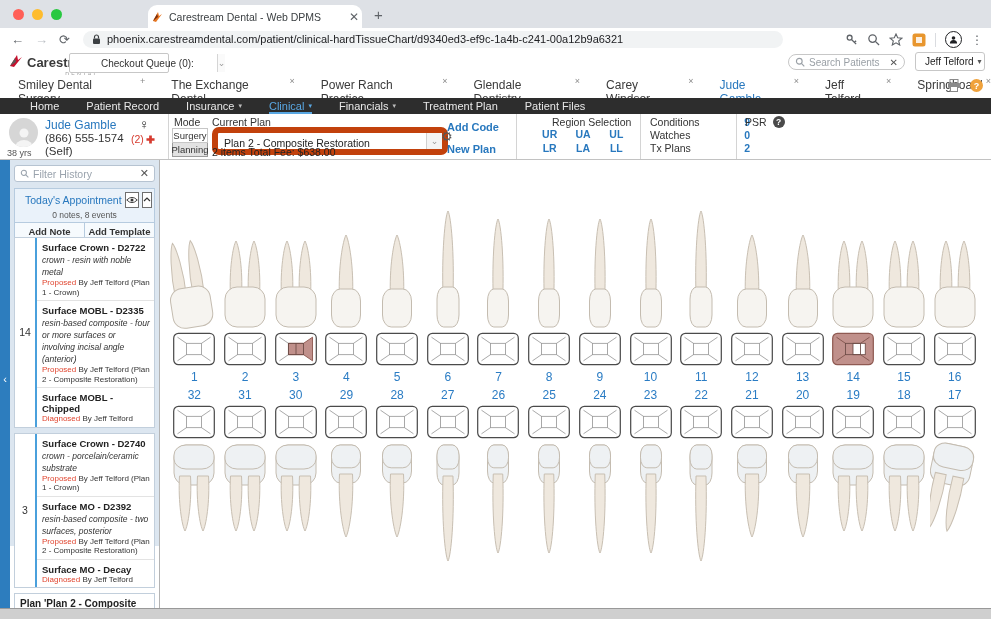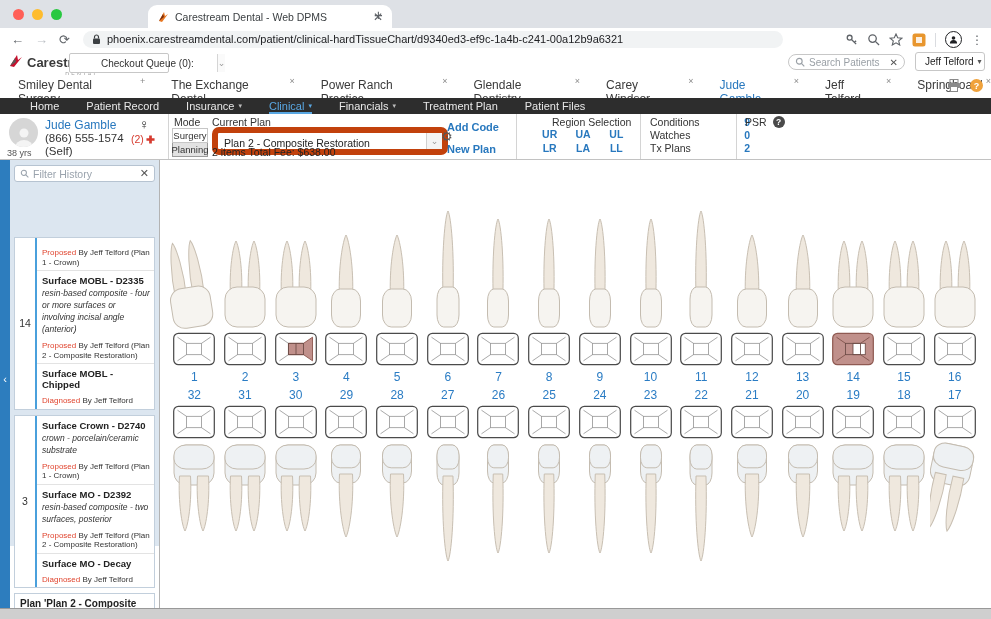--- a/index.html
+++ b/index.html
@@ -4,21 +4,21 @@
 <style>
   html,body{margin:0;padding:0;background:#fff;}
   body{width:991px;height:619px;overflow:hidden;font-family:"Liberation Sans",sans-serif;-webkit-font-smoothing:antialiased;}
   .screen{position:relative;width:991px;height:619px;background:#fff;}
 
   
   .tabstrip{position:absolute;top:0;left:0;right:0;height:28px;background:#dee1e6;}
   .lights{position:absolute;left:13px;top:9px;display:flex;gap:8px;}
   .light{width:11px;height:11px;border-radius:50%;}
   .l-red{background:#ff5f57}.l-yel{background:#febc2e}.l-grn{background:#28c840}
-  .btab{position:absolute;left:148px;top:5px;width:244px;height:23px;background:#fff;border-radius:9px 9px 0 0;display:flex;align-items:center;padding:0 9px;gap:6px;box-sizing:border-box;}
+  .btab{position:absolute;left:148px;top:5px;width:214px;height:23px;background:#fff;border-radius:9px 9px 0 0;display:flex;align-items:center;padding:0 3px;gap:6px;box-sizing:border-box;}
   .btab-title{font-size:10.5px;color:#3c4043;white-space:nowrap;overflow:hidden;flex:1;}
   .btab-x{color:#5f6368;font-size:12px;line-height:1;}
   .newtab{position:absolute;left:374px;top:6px;color:#5f6368;font-size:15px;}
   .urlbar{position:absolute;top:28px;left:0;right:0;height:22px;background:#fff;display:flex;align-items:center;}
   .navico{font-size:13px;color:#5f6368;margin-left:11px;line-height:1;}
   .navico.dis{color:#bdc1c6;}
   .urlpill{margin-left:13px;width:700px;height:17px;background:#f1f3f4;border-radius:9px;display:flex;align-items:center;padding:0 9px;gap:6px;box-sizing:border-box;}
   .urltext{font-size:11px;color:#202124;white-space:nowrap;overflow:hidden;}
   .url-icons{position:absolute;right:8px;top:3px;display:flex;align-items:center;gap:9px;}
   .sep-v{width:1px;height:14px;background:#dadce0;}
@@ -111,21 +111,21 @@
   .appt-btn:first-child{border-right:1px solid #b6cbdf;}
   .hist{position:absolute;left:14px;top:77px;width:141px;display:flex;flex-direction:column;gap:5px;}
   .hgroup{display:flex;background:#fff;border:1px solid #c2cfdc;box-sizing:border-box;}
   .hgut{width:20px;display:flex;align-items:center;justify-content:center;font-size:10.5px;color:#333;border-right:2px solid #4aa0dc;}
   .hitems{flex:1;min-width:0;}
   .hitem{padding:4px 4px 3px 5px;border-bottom:1px solid #e3e3e3;}
   .hitem:last-child{border-bottom:none;}
   .hit-head{font-size:9.5px;color:#222;line-height:11px;}
   .hit-head b{font-size:9.5px;}
   .hit-head i{font-size:8.5px;color:#333;}
-  .hit-status{font-size:8px;line-height:9.5px;margin-top:6px;}
+  .hit-status{font-size:8px;line-height:9.5px;margin-top:0;}
   .hit-status .st{color:#e0452f;}
   .hit-status .by{color:#333;}
   .pcard{background:#fff;border:1px solid #c2cfdc;box-sizing:border-box;padding:4px 5px 3px 5px;}
   .pcard .t{font-size:10px;font-weight:bold;color:#222;line-height:12px;}
 
   
   .chart{position:relative;flex:1;background:#fff;overflow:hidden;}
   .teethgrid{position:absolute;left:9px;top:37px;display:flex;}
   .tcol{width:50.7px;display:flex;flex-direction:column;align-items:center;}
   .cell-ut{height:134px;display:flex;align-items:flex-end;justify-content:center;}
@@ -379,25 +379,47 @@
           <span class="coll">‹</span>
         </div>
       <div class="filterbox">
         <svg width="9" height="9" viewBox="0 0 14 14">
             <circle cx="6" cy="6" r="4" fill="none" stroke="#9aa3ad" stroke-width="1.6"></circle>
             <path d="M9,9 L13,13" stroke="#9aa3ad" stroke-width="1.6"></path>
           </svg>
         <span class="ph">Filter History</span>
         <span class="x">✕</span>
       </div>
+      <div class="apptcard">
+        <div class="appt-head">
+          <span class="appt-title">Today's Appointment</span>
+          <span class="sqbtn">
+            <svg width="12" height="8" viewBox="0 0 16 10">
+                <path d="M1,5 Q8,-2 15,5 Q8,12 1,5 Z" fill="none" stroke="#333" stroke-width="1.2"></path>
+                <circle cx="8" cy="5" r="2" fill="#333"></circle>
+              </svg>
+          </span>
+          <span class="sqbtn">
+            <svg width="8" height="5" viewBox="0 0 8 5">
+                <path d="M1,4 L4,1 L7,4" fill="none" stroke="#333" stroke-width="1.2"></path>
+              </svg>
+          </span>
+        </div>
+        <div class="appt-meta">0 notes,  8 events</div>
+        <div class="appt-btns">
+          <div class="appt-btn">Add Note</div>
+          <div class="appt-btn">Add Template</div>
+        </div>
+      </div>
       <div class="hist" id="hist">
           <div class="hgroup">
             <div class="hgut">14</div>
             <div class="hitems">
               <div class="hitem">
+                <div class="hit-head"><b>Surface Crown - D2722</b><i> crown - resin with noble metal</i></div>
                 <div class="hit-status"><span class="st">Proposed</span><span class="by"> By Jeff Telford (Plan 1 - Crown)</span></div>
               </div>
               <div class="hitem">
                 <div class="hit-head"><b>Surface MOBL - D2335</b><i> resin-based composite - four or more surfaces or involving incisal angle (anterior)</i></div>
                 <div class="hit-status"><span class="st">Proposed</span><span class="by"> By Jeff Telford (Plan 2 - Composite Restoration)</span></div>
               </div>
               <div class="hitem">
                 <div class="hit-head"><b>Surface MOBL - Chipped</b></div>
                 <div class="hit-status"><span class="st">Diagnosed</span><span class="by"> By Jeff Telford</span></div>
               </div>

